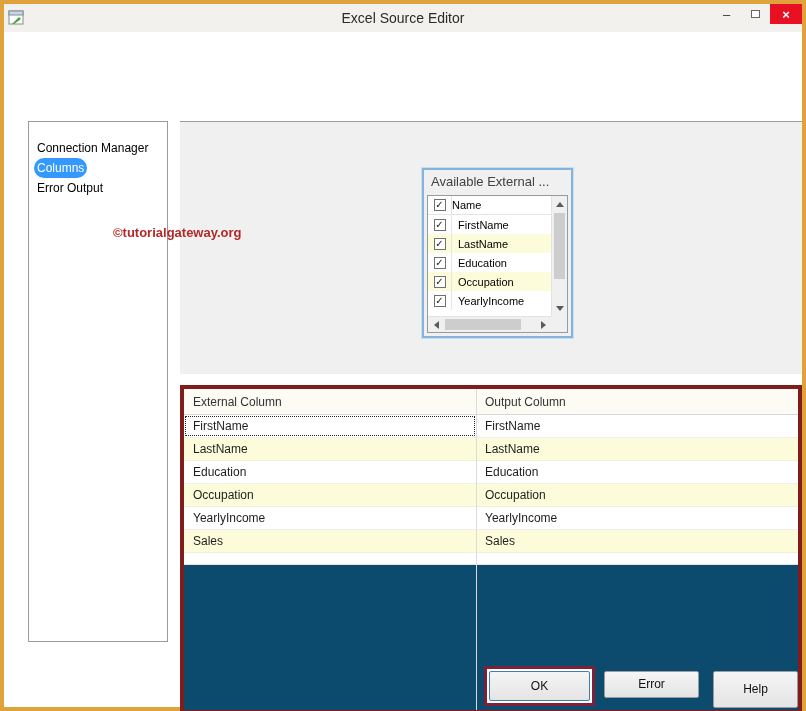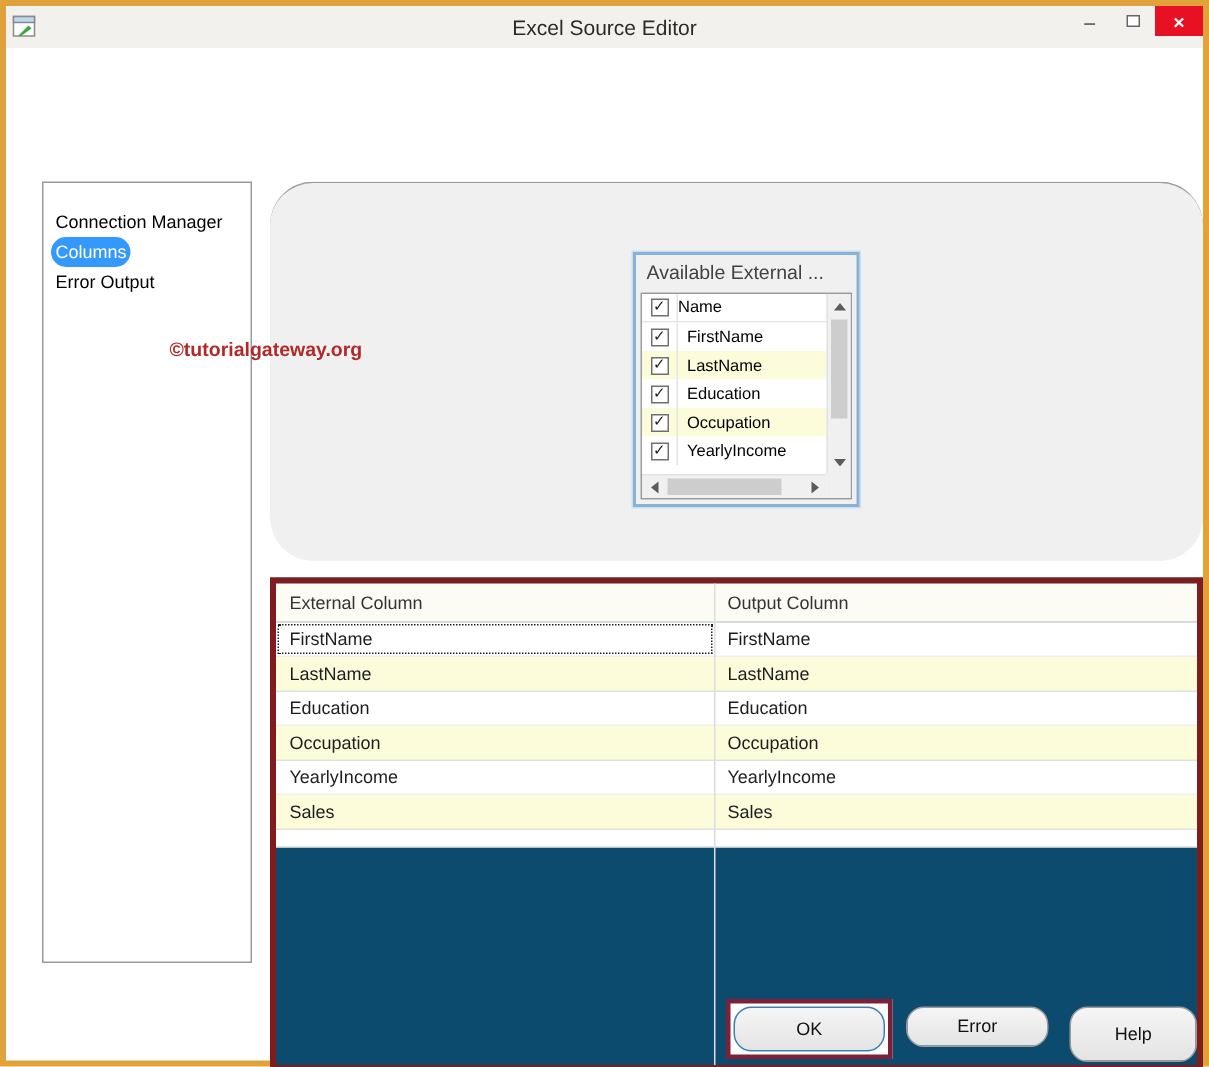--- a/index.html
+++ b/index.html
@@ -17,21 +17,21 @@
 
   .desc { position:absolute; left:24px; top:45px; font-size:12px; color:#000; }
 
   
   .sidebar { position:absolute; left:24px; top:117px; width:140px; height:521px; border:1px solid #9A9A9A; background:#fff; padding-top:16px; }
   .side-item { font-size:12px; line-height:20px; padding-left:5px; color:#000; }
   .side-item .sel-label { display:inline-block; padding:0 3px; }
   .side-item.sel .sel-label { background:#3399FF; color:#fff;border-radius:10px; }
 
   
-  .panel { position:absolute; left:176px; top:117px; right:0; height:253px; background:#F0F0F0; border-top:1px solid #9D9D9D;border-radius:29px; }
+  .panel { position:absolute; left:176px; top:117px; right:0; height:253px; background:#F0F0F0; border-top:1px solid #9D9D9D; }
 
   
   .availbox { position:absolute; left:242px; top:46px; width:151px; height:170px; border:2px solid #86B3DC; background:#F0F0F0; box-shadow:0 0 0 1px #CBDEF0; }
   .avail-title { height:24px; line-height:24px; padding-left:7px; font-size:13px; color:#414141; white-space:nowrap; overflow:hidden; }
   .avail-list { position:absolute; left:3px; right:3px; top:25px; bottom:3px; background:#fff; border:1px solid #9A9A9A; }
   .rows-area { position:absolute; left:0; top:0; right:16px; bottom:16px; overflow:hidden; }
   .lrow { display:flex; height:19px; align-items:center; font-size:11px; background:#fff; }
   .lrow.alt { background:#FCFCDB; }
   .lrow.lheader { border-bottom:1px solid #E4E4E4; }
   .cbcell { width:24px; align-self:stretch; display:flex; justify-content:center; align-items:center; border-right:1px solid #E4E4E4; }
@@ -59,21 +59,21 @@
   .gh2 { flex:1; padding-left:9px; }
   .grow { display:flex; height:23px; line-height:23px; font-size:12px; color:#1E1E1E; border-bottom:1px solid #EFEFEF; background:#fff; }
   .grow.alt { background:#FCFCDB; border-bottom:1px solid #F0F0D8; }
   .gc1 { width:292px; padding-left:9px; }
   .gc2 { flex:1; padding-left:9px; }
   .gc1.focus { outline:1px dotted #222; outline-offset:-2px; }
   .vline { position:absolute; left:292px; top:0; bottom:0; width:1px; background:#DCDCDC; }
   .empty-row { height:12px; border-bottom:1px solid #E4E4E4; background:#fff; }
 
   
-  .btn { font-size:12px; color:#111; background:linear-gradient(#F5F5F5,#E4E4E4); border:1px solid #9B9B9B; border-radius:12px; text-align:center; }
+  .btn { font-size:12px; color:#111; background:linear-gradient(#F5F5F5,#E4E4E4); border:1px solid #9B9B9B; border-radius:2px; text-align:center; }
   .ok-wrap { position:absolute; left:480px; top:662px; width:111px; height:40px; border:3px solid #7E2138; background:#fff; display:flex; padding:2px; }
   .ok-btn { flex:1; border:1px solid #3E7FB3; line-height:27px; }
   .cancel-btn { position:absolute; left:600px; top:667px; width:95px; height:27px; line-height:25px; }
   .help-btn { position:absolute; left:709px; top:667px; width:85px; height:37px; line-height:25px; }
 </style>
 </head>
 <body>
 
 <div class="window">
 

